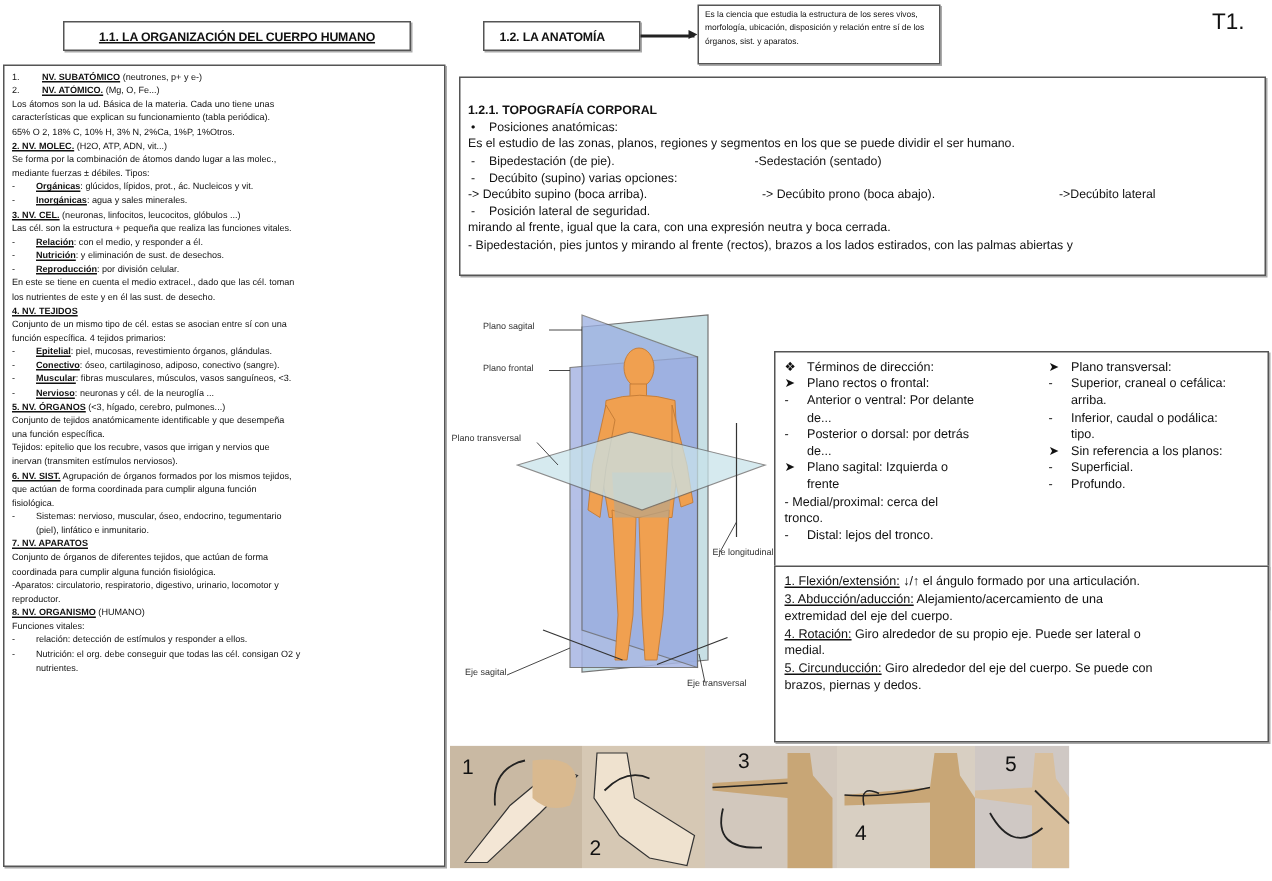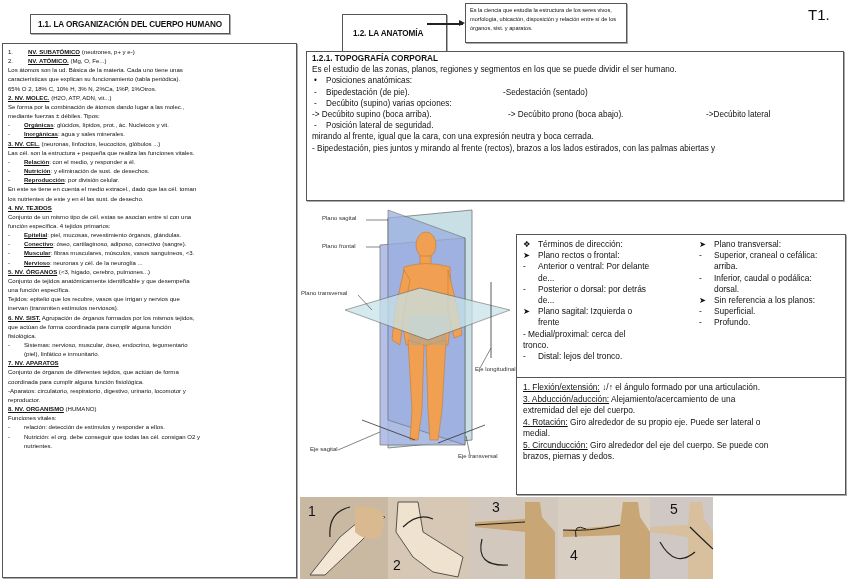--- a/index.html
+++ b/index.html
@@ -3,37 +3,37 @@
 <meta charset="utf-8">
 <style>
   * { box-sizing: border-box; margin: 0; padding: 0; }
   html, body { width: 848px; height: 587px; background: #ffffff; overflow: hidden; }
   body { position: relative; font-family: "Liberation Sans", sans-serif; color: #111; }
 
   .box { position: absolute; border: 1.5px solid #555; background: #fff; box-shadow: 1px 1px 0 #aaa; }
   .title-box { display: flex; align-items: center; justify-content: center; font-weight: bold; font-size: 8.2px; letter-spacing: -0.1px; }
 
   
-  #t11 { left: 30px; top: 14px; width: 200px; height: 20px; }
-  
-  #t12 { left: 322px; top: 14px; width: 105px; height: 38px; justify-content: flex-start; padding-left: 10px; margin-left: 20px; }
+  #t11 { left: 42px; top: 14px; width: 232px; height: 20px; text-decoration: underline; }
+  
+  #t12 { left: 322px; top: 14px; width: 105px; height: 20px; justify-content: flex-start; padding-left: 10px; }
   #arrow12 { position: absolute; left: 427px; top: 23px; width: 36px; height: 1.5px; background: #222; }
   #arrow12::after { content: ""; position: absolute; right: -2px; top: -3px; border-left: 6px solid #222; border-top: 3.5px solid transparent; border-bottom: 3.5px solid transparent; }
   #def12 { left: 465px; top: 3px; width: 162px; height: 40px; padding: 2px 4px; font-size: 5.6px; line-height: 9px; }
   #t1 { position: absolute; left: 808px; top: 6px; font-size: 15px; font-family: "Liberation Sans", sans-serif; }
 
   
   #left { left: 2px; top: 43px; width: 295px; height: 535px; padding: 4px 5px; font-size: 6.05px; line-height: 9.15px; }
   #left .ln { white-space: nowrap; overflow: hidden; }
   #left .u { text-decoration: underline; font-weight: bold; }
   #left .num { display: inline-block; width: 20px; }
   #left .dash { display: inline-block; width: 16px; }
 
   
-  #topo { left: 306px; top: 51px; width: 538px; height: 150px; padding: 1px 5px; font-size: 8.2px; line-height: 11.2px; }
+  #topo { left: 306px; top: 51px; width: 538px; height: 133px; padding: 16px 5px; font-size: 8.2px; line-height: 11.2px; }
   #topo .ln { white-space: nowrap; }
   #topo .b { font-weight: bold; }
   #topo .bl { display: inline-block; width: 14px; padding-left: 2px; }
   #topo .gap { display: inline-block; }
 
   
   #figure { position: absolute; left: 300px; top: 200px; width: 215px; height: 295px; }
 
   
   #dir { left: 516px; top: 202px; width: 330px; height: 172px; padding: 4px 6px; font-size: 8.4px; line-height: 11.2px; display: flex; margin-top: 32px; }
@@ -110,22 +110,22 @@
     <div class="ln"><span>reproductor.</span></div>
     <div class="ln"><span class="u">8. NV. ORGANISMO</span><span> (HUMANO)</span></div>
     <div class="ln"><span>Funciones vitales:</span></div>
     <div class="ln"><span class="dash">-</span><span>relación: detección de estímulos y responder a ellos.</span></div>
     <div class="ln"><span class="dash">-</span><span>Nutrición: el org. debe conseguir que todas las cél. consigan O2 y</span></div>
     <div class="ln" style="padding-left: 16px;"><span>nutrientes.</span></div>
   </div>
 
 <div class="box" id="topo">
   <div class="ln b">1.2.1. TOPOGRAFÍA CORPORAL</div>
+  <div class="ln"><span class="bl">•</span><span>Posiciones anatómicas:</span></div>
   <div class="ln">Es el estudio de las zonas, planos, regiones y segmentos en los que se puede dividir el ser humano.</div>
-  <div class="ln"><span class="bl">•</span><span>Posiciones anatómicas:</span></div>
   <div class="ln"><span class="bl">-</span><span class="gap" style="width:177px">Bipedestación (de pie).</span><span>-Sedestación (sentado)</span></div>
   <div class="ln"><span class="bl">-</span><span>Decúbito (supino) varias opciones:</span></div>
   <div class="ln"><span class="gap" style="width:196px">-&gt; Decúbito supino (boca arriba).</span><span class="gap" style="width:198px">-&gt; Decúbito prono (boca abajo).</span><span>-&gt;Decúbito lateral</span></div>
   <div class="ln"><span class="bl">-</span><span>Posición lateral de seguridad.</span></div>
   <div class="ln">mirando al frente, igual que la cara, con una expresión neutra y boca cerrada.</div>
   <div class="ln">- Bipedestación, pies juntos y mirando al frente (rectos), brazos a los lados estirados, con las palmas abiertas y</div>
 </div>
 
 <div id="figure">
   <svg width="215" height="295" viewBox="0 0 215 295" xmlns="http://www.w3.org/2000/svg">
@@ -179,21 +179,21 @@
       <div class="ln"><span class="mk"></span><span>frente</span></div>
       <div class="ln"><span>- Medial/proximal: cerca del</span></div>
       <div class="ln"><span>tronco.</span></div>
       <div class="ln"><span class="mk">-</span><span>Distal: lejos del tronco.</span></div>
     </div>
   <div class="col2" id="dirR">
       <div class="ln"><span class="mk">➤</span><span>Plano transversal:</span></div>
       <div class="ln"><span class="mk">-</span><span>Superior, craneal o cefálica:</span></div>
       <div class="ln"><span class="mk"></span><span>arriba.</span></div>
       <div class="ln"><span class="mk">-</span><span>Inferior, caudal o podálica:</span></div>
-      <div class="ln"><span class="mk"></span><span>dorsal.</span></div>
+      <div class="ln"><span class="mk"></span><span>tipo.</span></div>
       <div class="ln"><span class="mk">➤</span><span>Sin referencia a los planos:</span></div>
       <div class="ln"><span class="mk">-</span><span>Superficial.</span></div>
       <div class="ln"><span class="mk">-</span><span>Profundo.</span></div>
     </div>
 </div>
 
 <div class="box" id="mov">
     <div class="ln"><span class="u">1. Flexión/extensión:</span><span> ↓/↑ el ángulo formado por una articulación.</span></div>
     <div class="ln"><span class="u">3. Abducción/aducción:</span><span> Alejamiento/acercamiento de una</span></div>
     <div class="ln"><span class="u"></span><span>extremidad del eje del cuerpo.</span></div>

